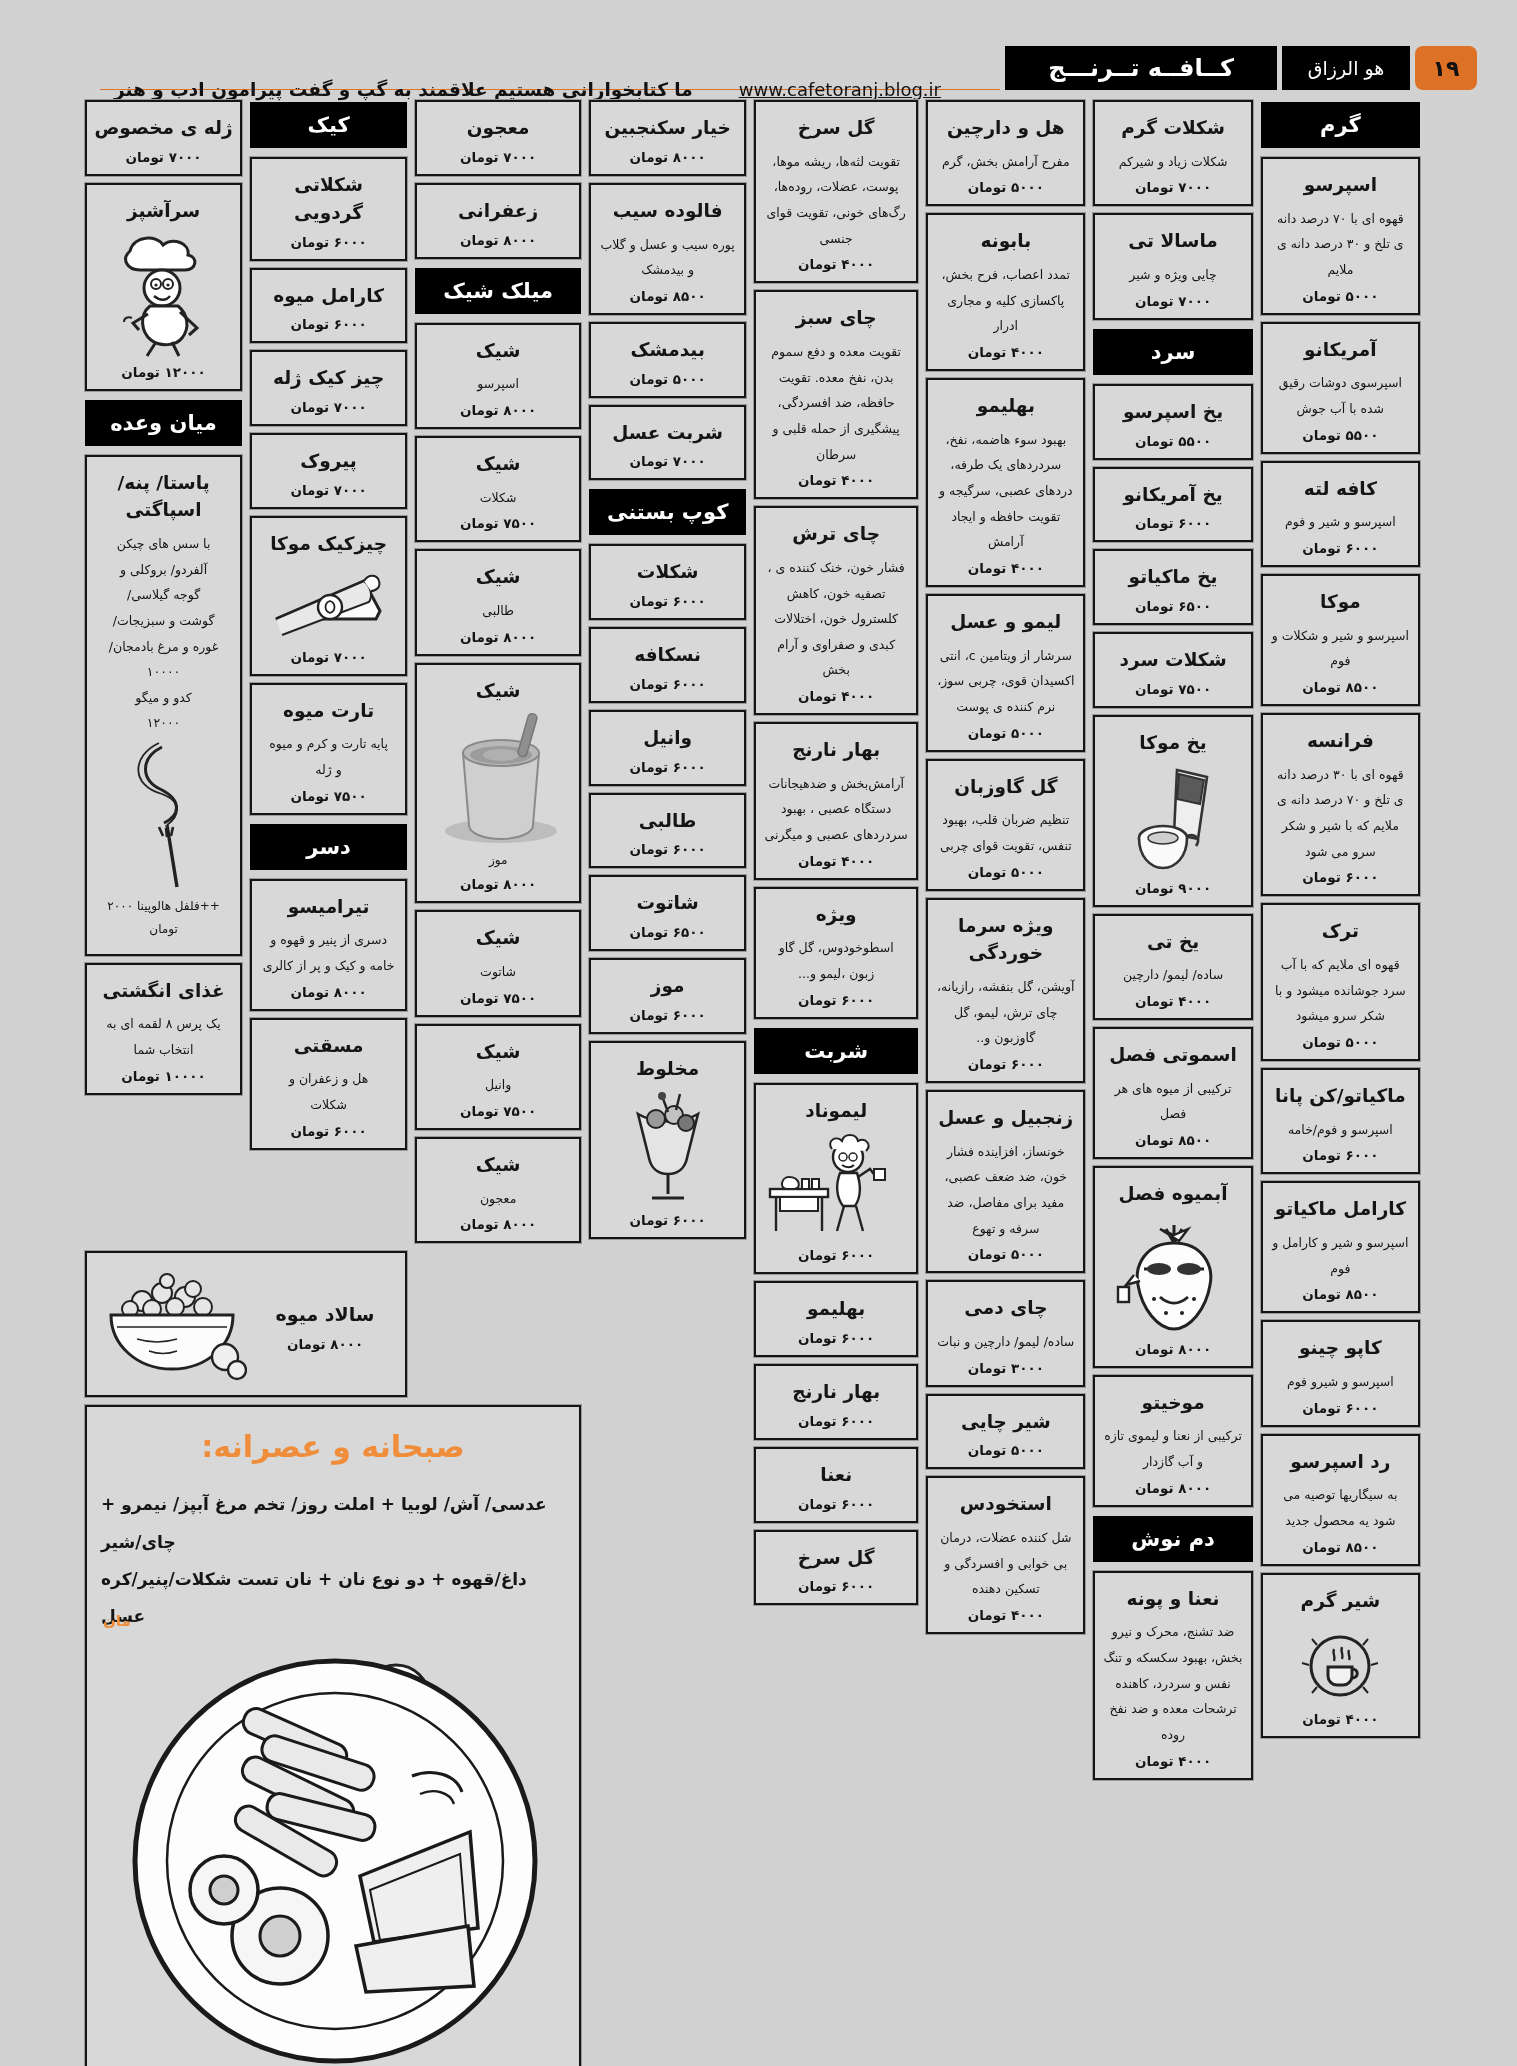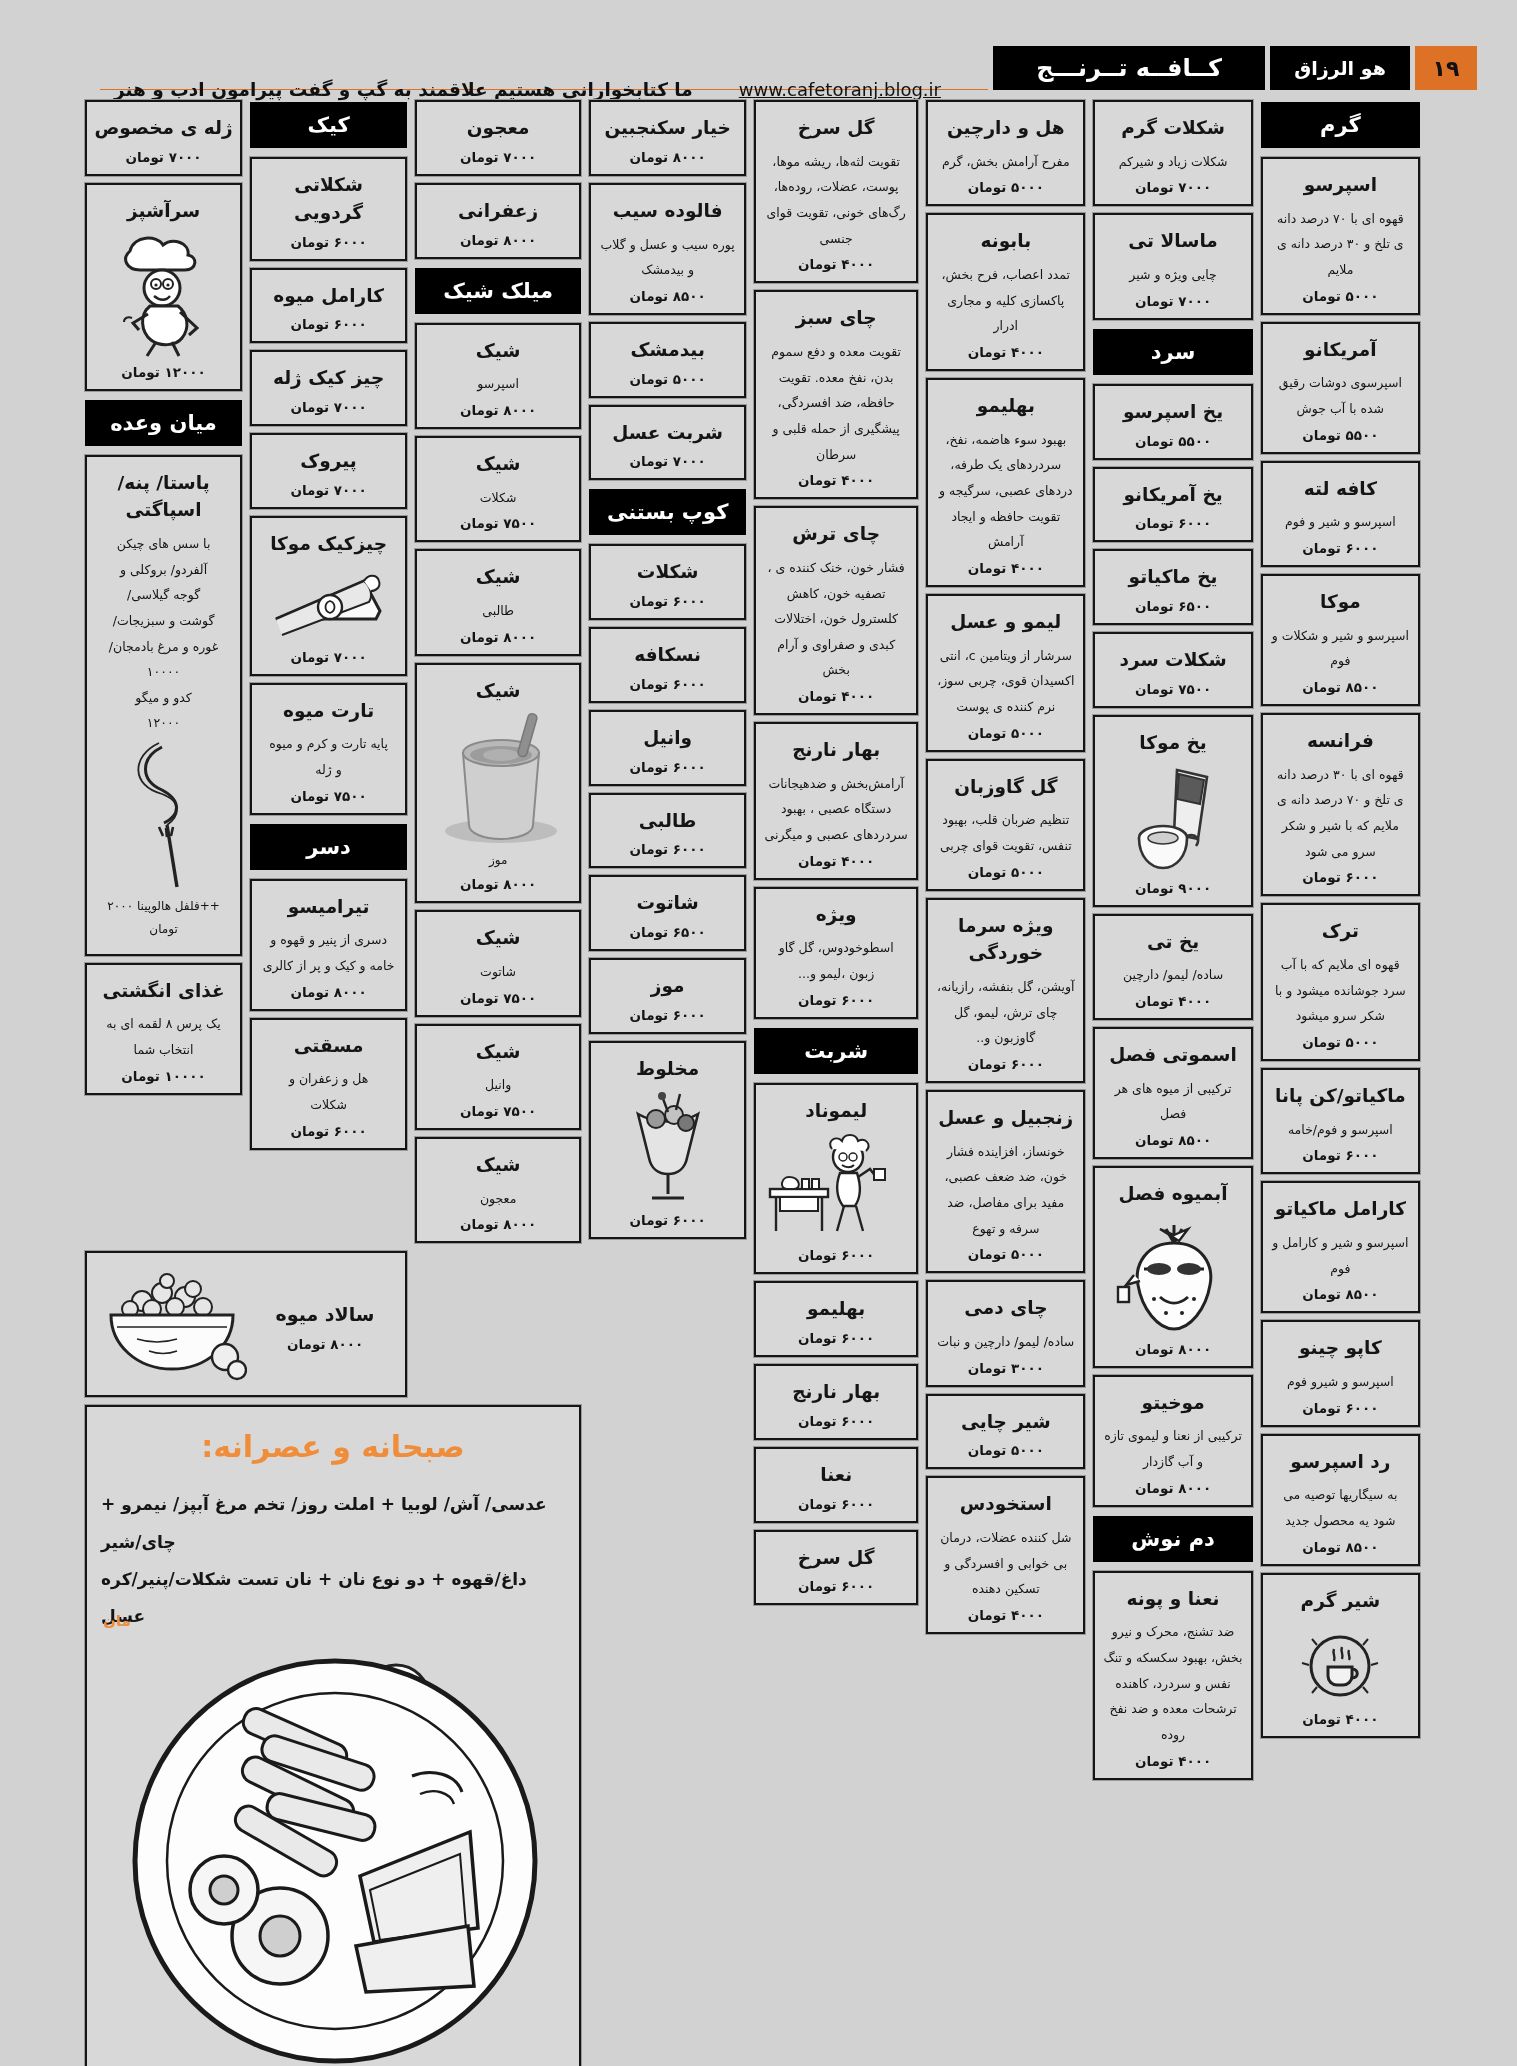--- a/index.html
+++ b/index.html
@@ -15,25 +15,25 @@
     width:1517px;min-height:2066px;background:var(--page-bg);
     font-family:"DejaVu Sans", sans-serif;color:var(--ink);direction:rtl;
   }
   
   .page-header{
     display:flex;align-items:stretch;gap:5px;
     margin:46px 40px 8px 100px;height:44px;direction:rtl;
   }
   .page-num{
     background:var(--accent);color:#111;font-weight:bold;font-size:22px;
-    display:flex;align-items:center;justify-content:center;width:62px;flex:0 0 auto;
+    display:flex;align-items:center;justify-content:center;width:62px;flex:0 0 auto;border-radius:8px;
   }
   .bismillah{
-    background:#000;color:#fff;font-weight:bold;font-size:19px;
-    display:flex;align-items:center;justify-content:center;width:140px;flex:0 0 auto;
+    background:#000;color:#fff;font-weight:normal;font-size:19px;
+    display:flex;align-items:center;justify-content:center;width:128px;flex:0 0 auto;
   }
   .brand{
     background:#000;color:#fff;font-weight:bold;font-size:24px;letter-spacing:1px;
     display:flex;align-items:center;justify-content:center;width:272px;flex:0 0 auto;
   }
   .header-band{
     background:var(--accent);flex:1;display:flex;direction:ltr;
     align-items:center;gap:46px;padding:0 14px;margin-top:43px;
   }
   .motto{color:#111;font-weight:bold;font-size:18.5px;white-space:nowrap;order:1;}

